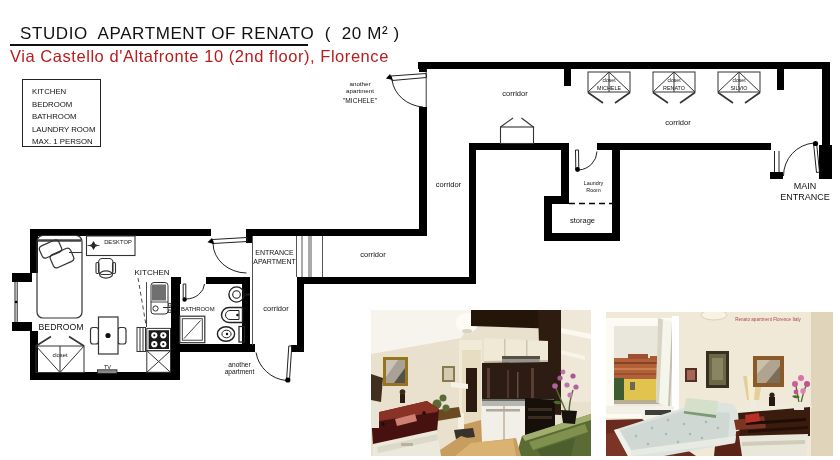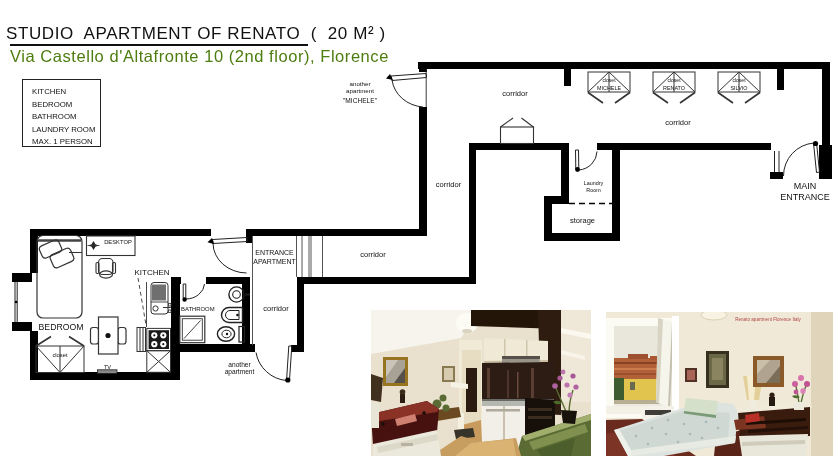--- a/index.html
+++ b/index.html
@@ -2,25 +2,25 @@
 <html><head>
 <meta charset="utf-8">
 <style>
 html,body{margin:0;padding:0}
 body{width:840px;height:460px;background:#fff;font-family:"Liberation Sans",sans-serif;position:relative;overflow:hidden}
 .abs{position:absolute}
 </style>
 </head>
 <body>
 
-<div class="abs" style="left:6px;top:24px;font-size:17px;color:#111;letter-spacing:0.6px;white-space:nowrap">STUDIO&nbsp; APARTMENT OF RENATO&nbsp; (&nbsp; 20 M² )</div>
+<div class="abs" style="left:20px;top:24px;font-size:17px;color:#111;letter-spacing:0.6px;white-space:nowrap">STUDIO&nbsp; APARTMENT OF RENATO&nbsp; (&nbsp; 20 M² )</div>
 
 <div class="abs" style="left:10px;top:44px;width:298px;height:2px;background:#111"></div>
 
-<div class="abs" style="left:10px;top:47px;font-size:16.5px;color:#4d7c0f;letter-spacing:0.55px;white-space:nowrap">Via Castello d'Altafronte 10 (2nd floor), Florence</div>
+<div class="abs" style="left:10px;top:47px;font-size:16.5px;color:#b91c1c;letter-spacing:0.55px;white-space:nowrap">Via Castello d'Altafronte 10 (2nd floor), Florence</div>
 
 <div class="abs" style="left:22px;top:79px;width:77px;height:66px;border:1px solid #222"></div>
 
 <div class="abs" style="left:32px;top:86px;font-size:7.8px;line-height:12.5px;color:#111">KITCHEN<br>BEDROOM<br>BATHROOM<br>LAUNDRY ROOM<br>MAX. 1 PERSON</div>
 
 <svg class="abs" style="left:0;top:0" width="840" height="460" viewBox="0 0 840 460">
 <g fill="#000" stroke="none">
 
 <rect x="418" y="62" width="412" height="7"></rect>
 

